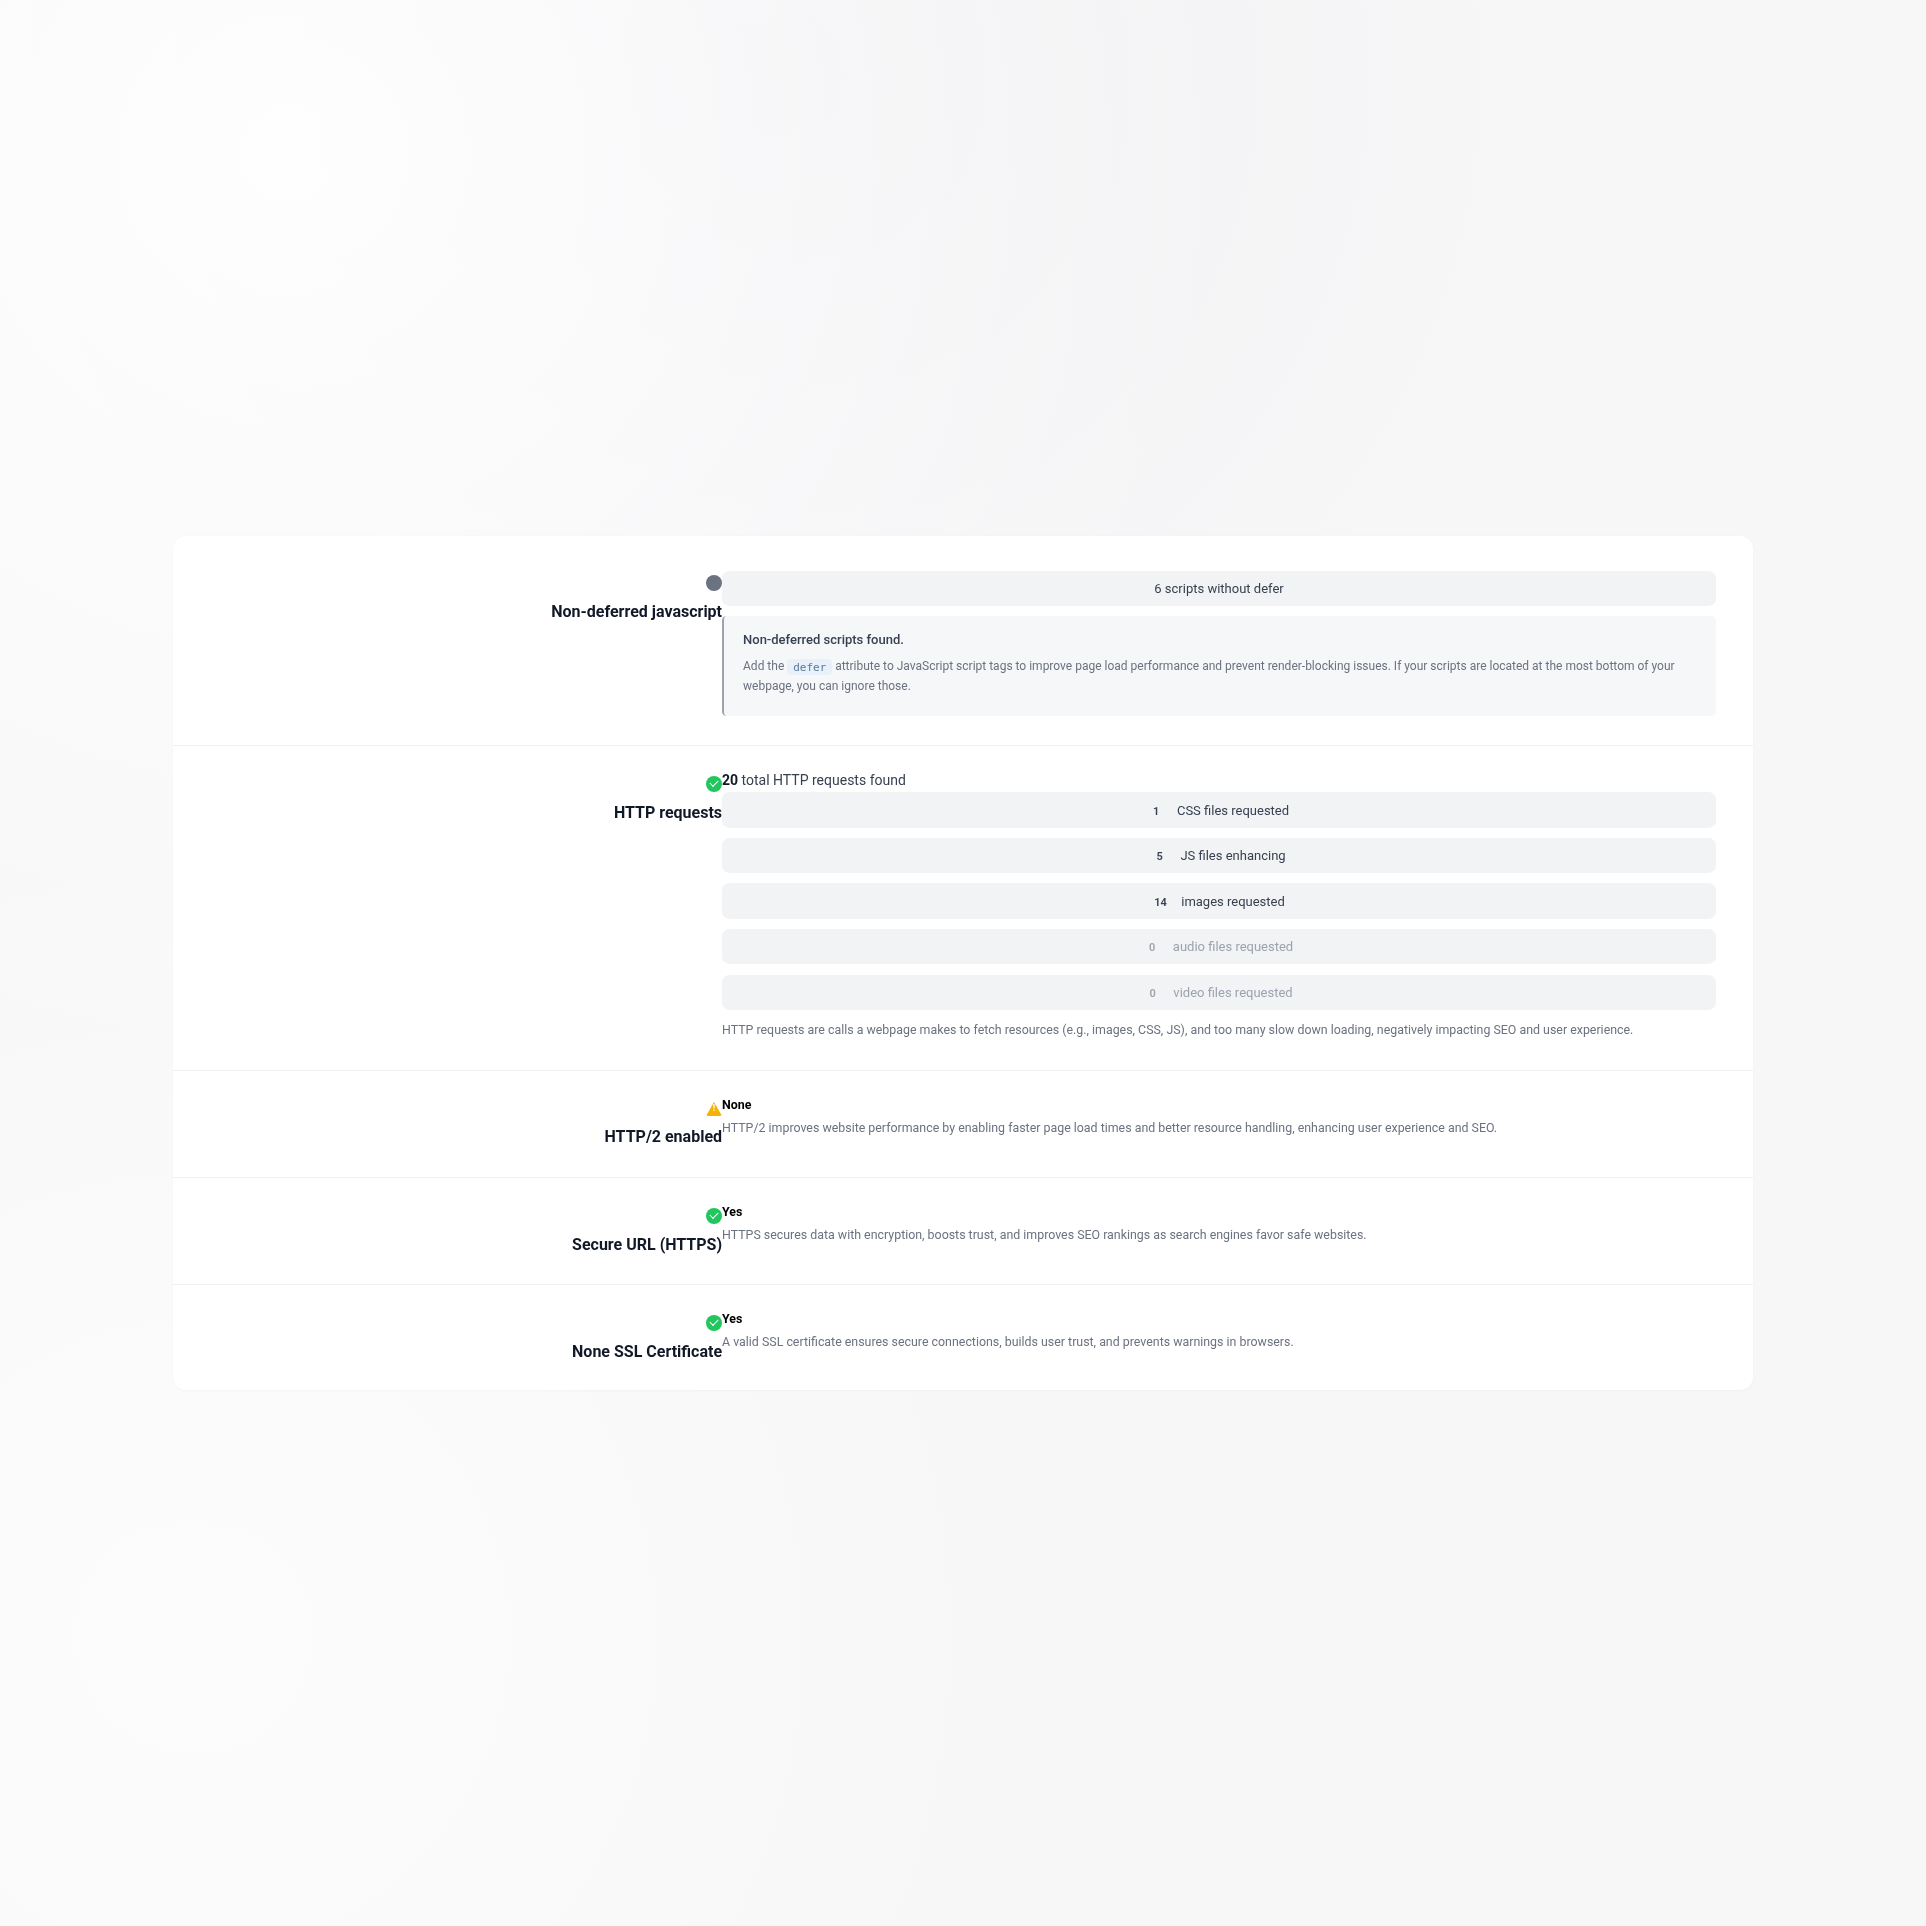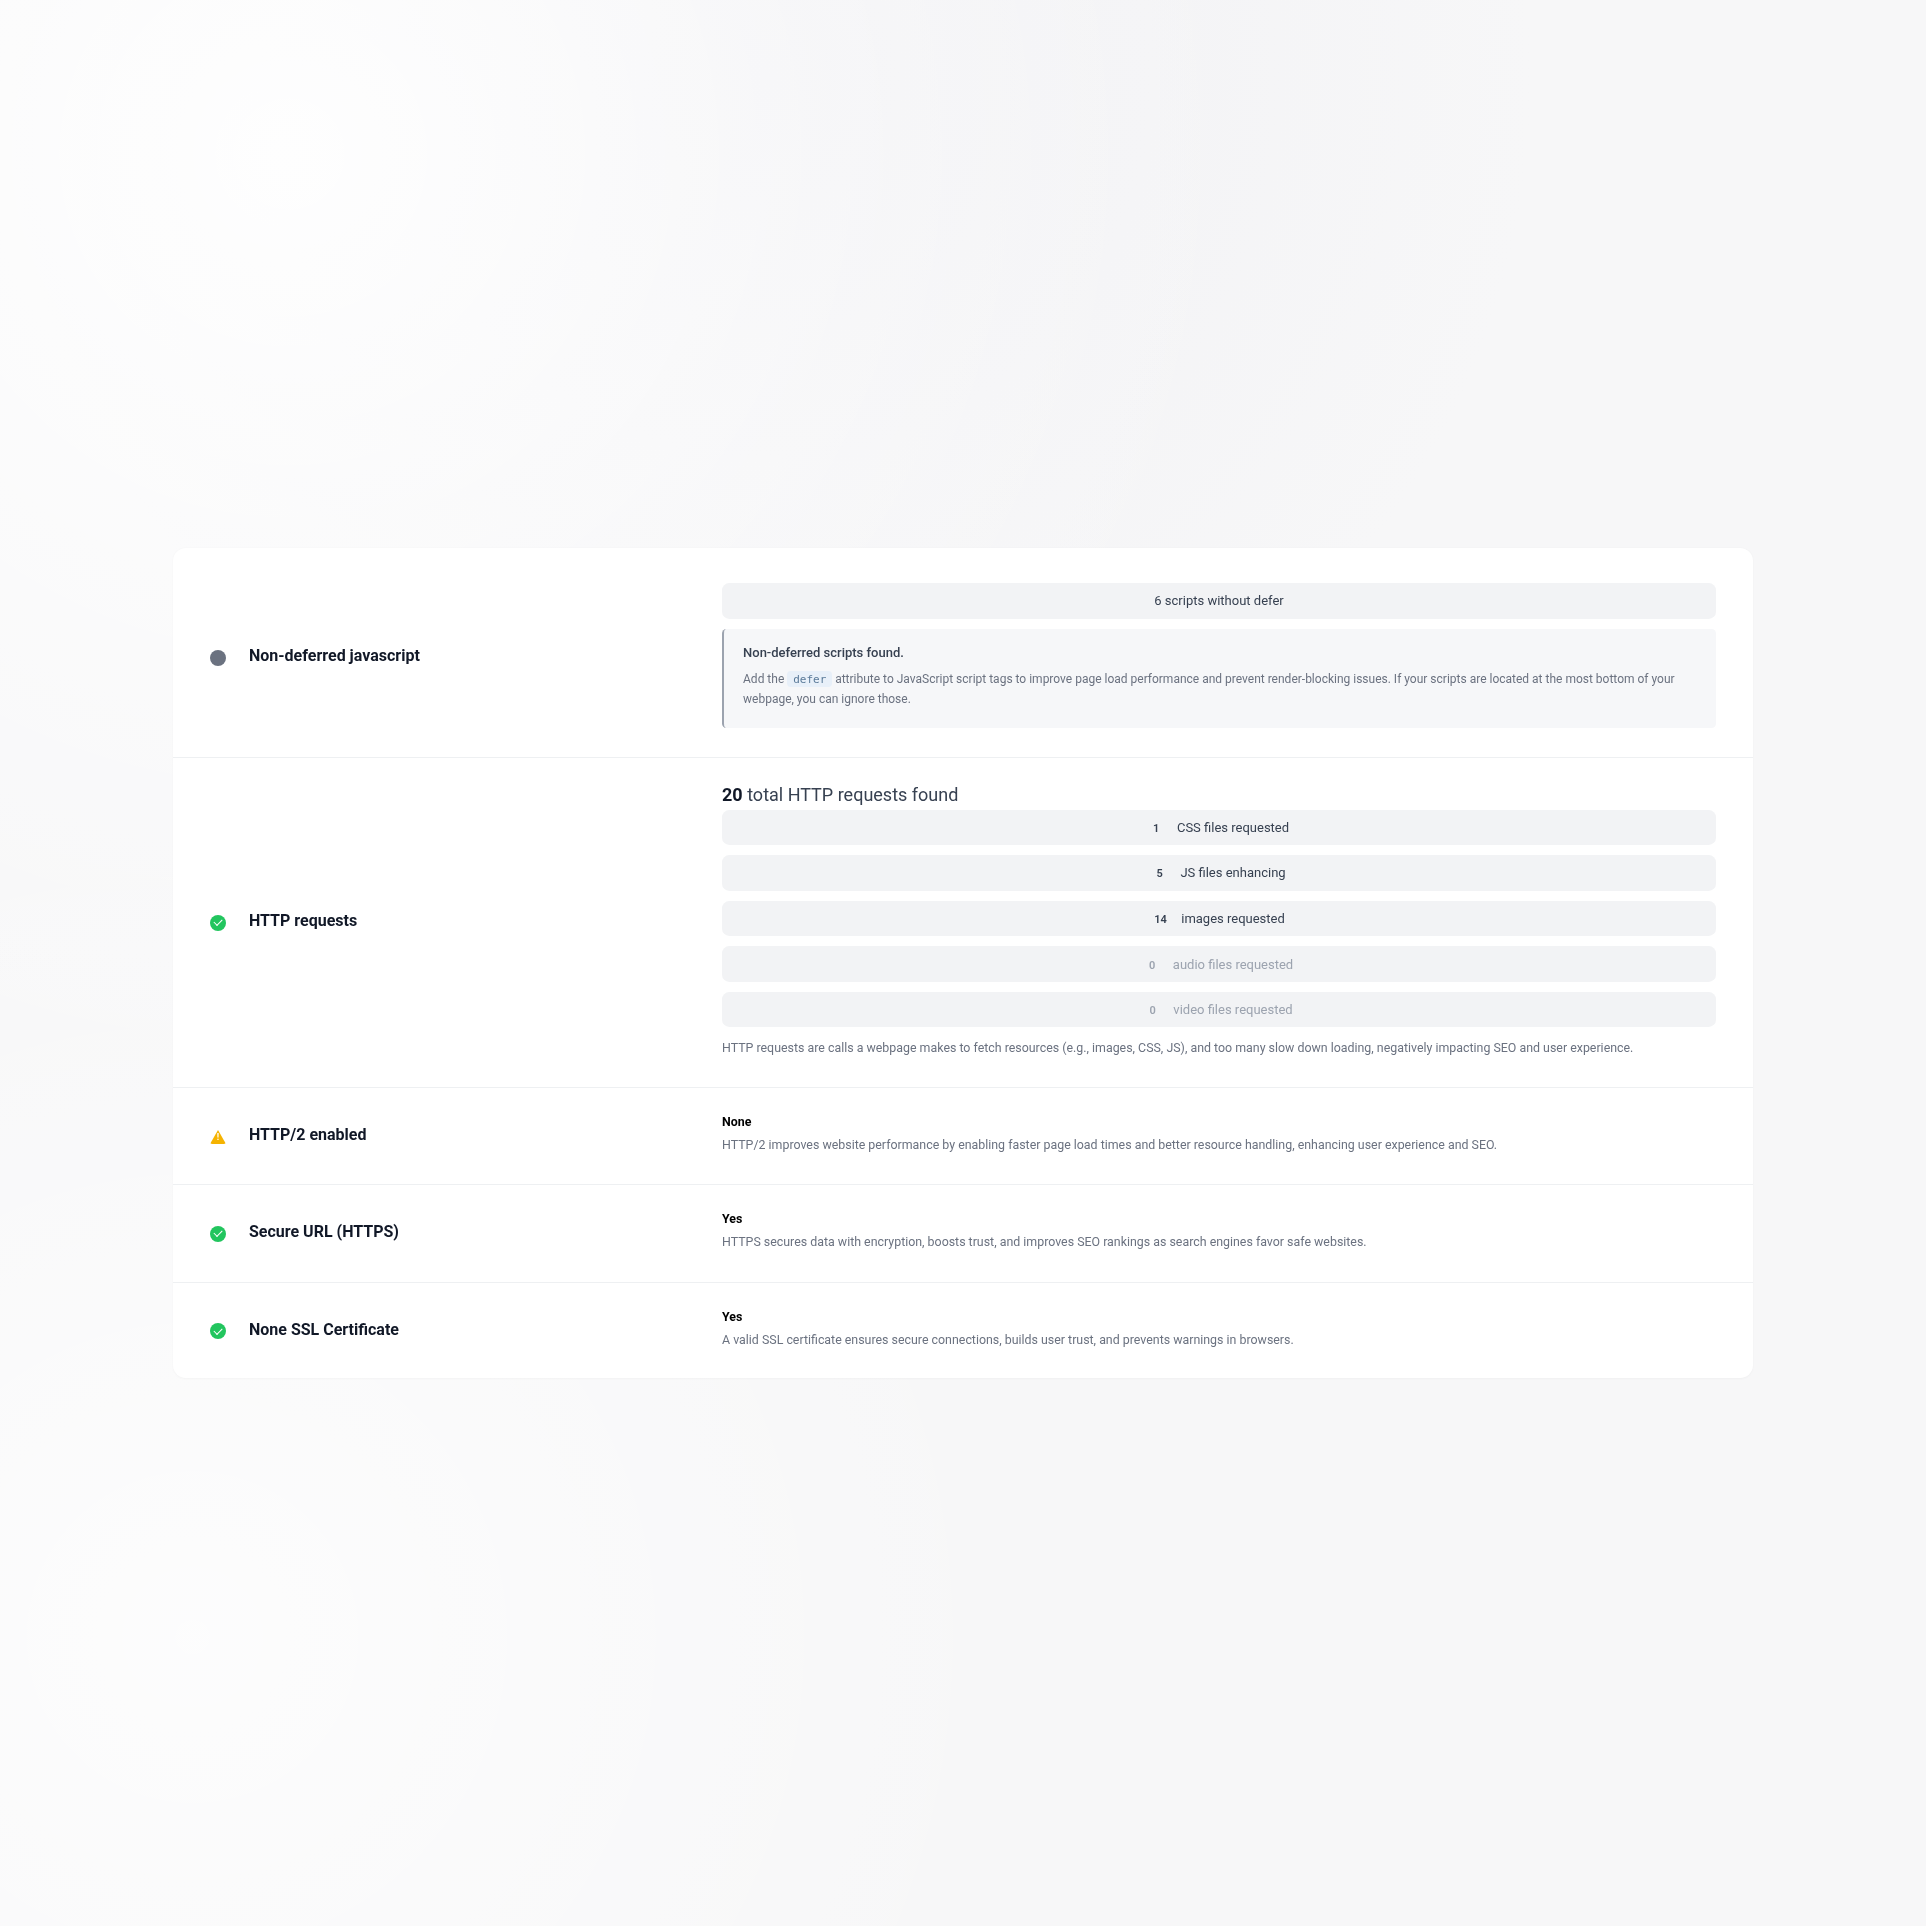--- a/index.html
+++ b/index.html
@@ -37,22 +37,23 @@
   .row:first-child {
     padding-top: 7.3px;
   }
   .row:last-child {
     border-bottom: none;
     padding-bottom: 0;
   }
   .left {
     width: 34%;
     display: flex;
-    align-items: center;
-    gap: 23px;
+    align-items: flex-end;
+    gap: 10px;
+    flex-direction: column;
   }
   .right {
     width: 66%;
   }
   .status-icon {
     width: 16px;
     height: 16px;
     flex: 0 0 16px;
     margin-top: 3.7px;
   }
@@ -145,21 +146,21 @@
   }
   code.inline {
     background: #e8f0f9;
     color: #5a7a99;
     font-family: ui-monospace, SFMono-Regular, Menlo, Consolas, monospace;
     font-size: 11px;
     padding: 1.5px 5.9px;
     border-radius: 3.7px;
   }
   .value-line {
-    font-size: 18px;
+    font-size: 14px;
     color: #374151;
     margin-bottom: 4.4px;
   }
   .value-line .strong {
     font-weight: 700;
     color: #111827;
   }
   .desc {
     font-size: 12.4px;
     line-height: 1.65;

